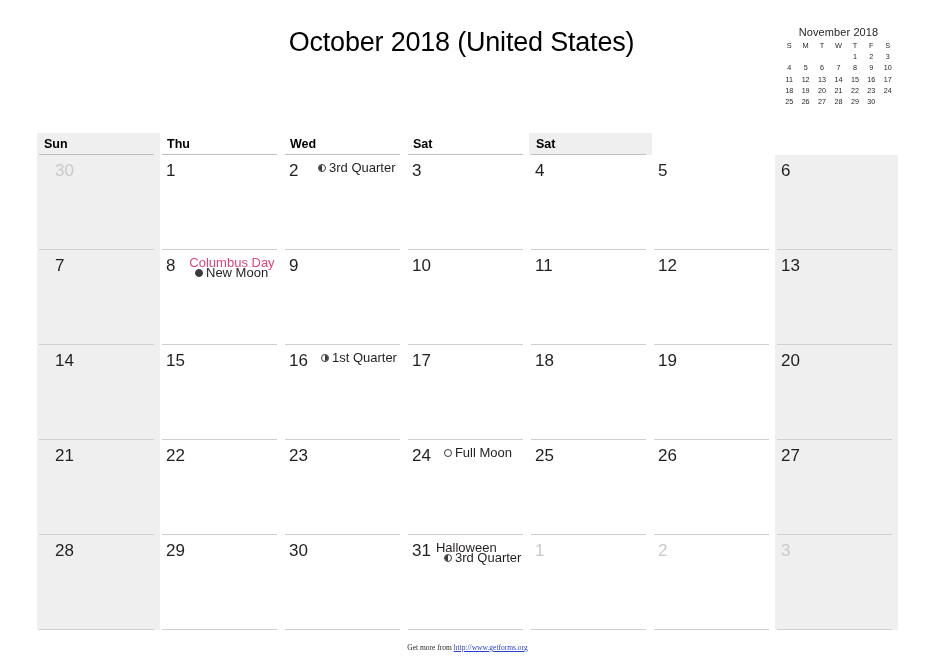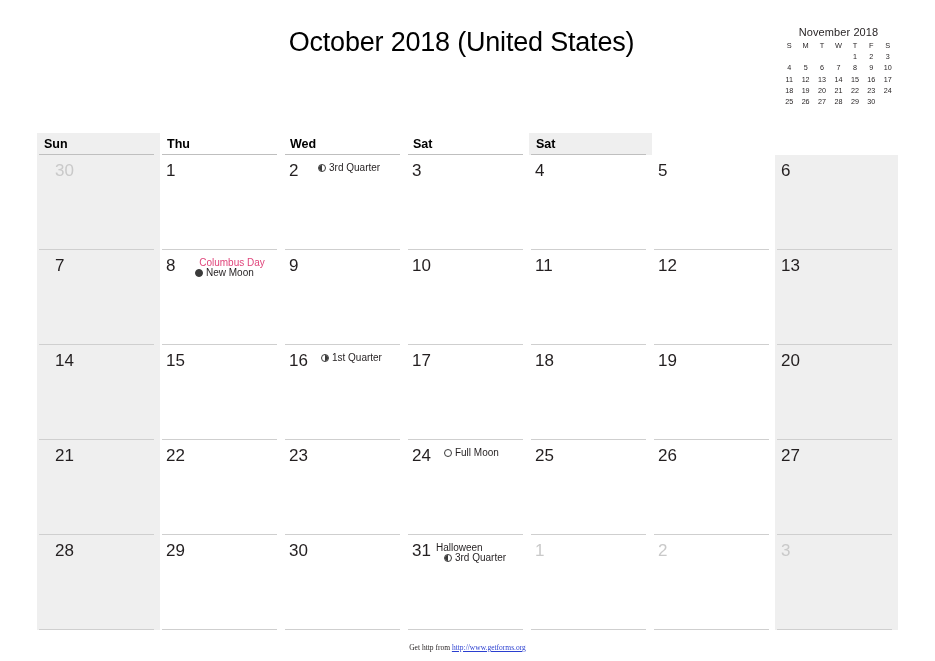--- a/index.html
+++ b/index.html
@@ -149,21 +149,21 @@
   
   .col-sun .daynum { padding-left: 12px; }
 
   .events {
     margin-left: 5px;
     padding-top: 2px;
     flex: 1 1 auto;
     min-width: 0;
   }
   .event {
-    font-size: 10px;
+    font-size: 13px;
     line-height: 10px;
     white-space: nowrap;
     display: flex;
     align-items: center;
     color: #231f20;
   }
   .event.holiday { color: #e0457b; justify-content: center; }
   .event.moon { padding-left: 8px; }
 
   
@@ -548,14 +548,14 @@
             <div class="daynum other-month">3</div>
           </div>
           <div class="cell-rule"></div>
         </div>
       </div>
     </div>
 
 </div>
 
 <div class="footer">
-  <span>Get http from </span><a href="#">http://www.getforms.org</a>
+  <span>Get more from </span><a href="#">http://www.getforms.org</a>
 </div>
 
 </body></html>

